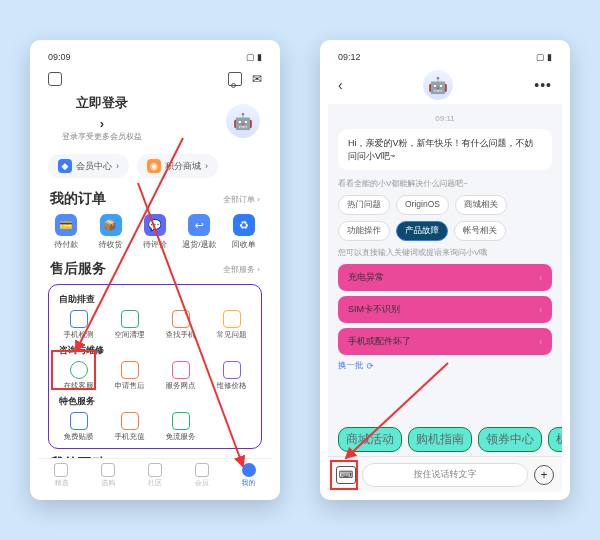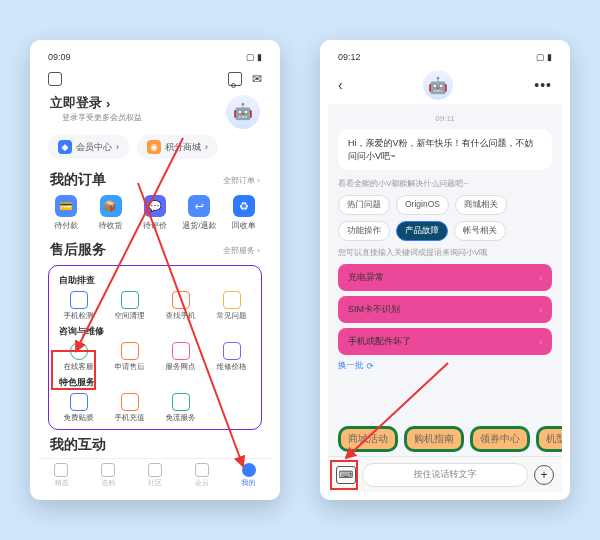--- a/index.html
+++ b/index.html
@@ -24,21 +24,21 @@
   .statusbar {
     height: 18px; display: flex; align-items: center; justify-content: space-between;
     padding: 0 10px; font-size: 9px; color: #333;
   }
   .statusbar .right { display:flex; gap:4px; align-items:center; }
   .topbar { height: 26px; display:flex; align-items:center; justify-content:space-between; padding:0 10px; }
   .hex { width:14px;height:14px;border:1.2px solid #555; transform:rotate(0deg); border-radius:3px;}
   .cart { width:14px;height:14px;border:1.2px solid #555;border-radius:2px; position:relative;}
   .cart::after{content:"";position:absolute;bottom:-3px;left:2px;width:3px;height:3px;border:1px solid #555;border-radius:50%;}
   .login-row { display:flex; align-items:center; justify-content:space-between; padding:2px 12px 0;}
-  .login-title { font-size:13px; font-weight:700; display:flex; align-items:center; gap:4px;}
+  .login-title { font-size:13px; font-weight:700; display:flex; align-items:center; gap:4px;flex-direction:column;}
   .login-sub { font-size:8px; color:#888; padding:0 12px 6px;}
   .avatar { width:30px;height:30px;border-radius:50%;background:linear-gradient(180deg,#eef3ff,#d6e4ff);display:flex;align-items:center;justify-content:center;font-size:16px;}
   .avatar-big{width:34px;height:34px;}
   .pillrow{display:flex;gap:8px;padding:6px 10px;}
   .pill{flex:0 0 auto;background:#f4f6fa;border-radius:14px;padding:5px 10px;display:flex;align-items:center;gap:4px;font-size:9px;color:#555;}
   .pill .badge{width:14px;height:14px;border-radius:4px;display:flex;align-items:center;justify-content:center;color:#fff;font-size:9px;}
   .sect{padding:6px 12px 2px;display:flex;justify-content:space-between;align-items:center;}
   .sect-title{font-size:14px;font-weight:700;}
   .sect-more{font-size:8px;color:#999;}
   .iconrow{display:flex;padding:4px 6px;}
@@ -69,21 +69,21 @@
   .timestamp{text-align:center;font-size:8px;color:#aaa;margin:2px 0 6px;}
   .bubble{background:#fff;border-radius:10px;padding:8px 10px;font-size:9px;color:#333;line-height:1.4;margin-bottom:8px;}
   .hint{font-size:8px;color:#999;margin:4px 0 6px;}
   .chiprow{display:flex;flex-wrap:wrap;gap:6px;margin-bottom:6px;}
   .chip{border:1px solid #ddd;border-radius:12px;padding:3px 8px;font-size:8.5px;color:#555;background:#fff;}
   .chip.active{background:#0c4a6e;color:#fff;border-color:#3a7bff;}
   .listitem{background:#ec4899;border-radius:8px;padding:7px 10px;font-size:9px;color:#333;margin-bottom:5px;display:flex;justify-content:space-between;align-items:center;}
   .listitem::after{content:"›";color:#bbb;}
   .refresh{font-size:8.5px;color:#3a7bff;display:flex;align-items:center;gap:3px;margin-top:4px;}
   .bottom-chips{position:absolute;bottom:40px;left:0;right:0;display:flex;gap:6px;padding:0 10px;overflow:hidden;white-space:nowrap;}
-  .bchip{border:3px solid #15803d;border-radius:10px;padding:3px 7px;font-size:10px;color:#666;background:#fdba74;flex:0 0 auto;}
+  .bchip{border:1px solid #15803d;border-radius:10px;padding:3px 7px;font-size:12px;color:#666;background:#5eead4;flex:0 0 auto;}
   .inputbar{position:absolute;bottom:0;left:0;right:0;height:36px;border-top:1px solid #e5e5e5;display:flex;align-items:center;padding:0 8px;gap:6px;background:#f8f8f8;}
   .kbd{width:20px;height:18px;border:1.3px solid #555;border-radius:3px;display:flex;align-items:center;justify-content:center;}
   .voice-input{flex:1;background:#fff;border:1px solid #ddd;border-radius:16px;height:24px;display:flex;align-items:center;justify-content:center;font-size:9px;color:#888;}
   .plus{width:20px;height:20px;border:1.3px solid #555;border-radius:50%;display:flex;align-items:center;justify-content:center;font-size:12px;}
 </style>
 </head>
 <body>
 
 <div class="phone">
   <div class="statusbar">

